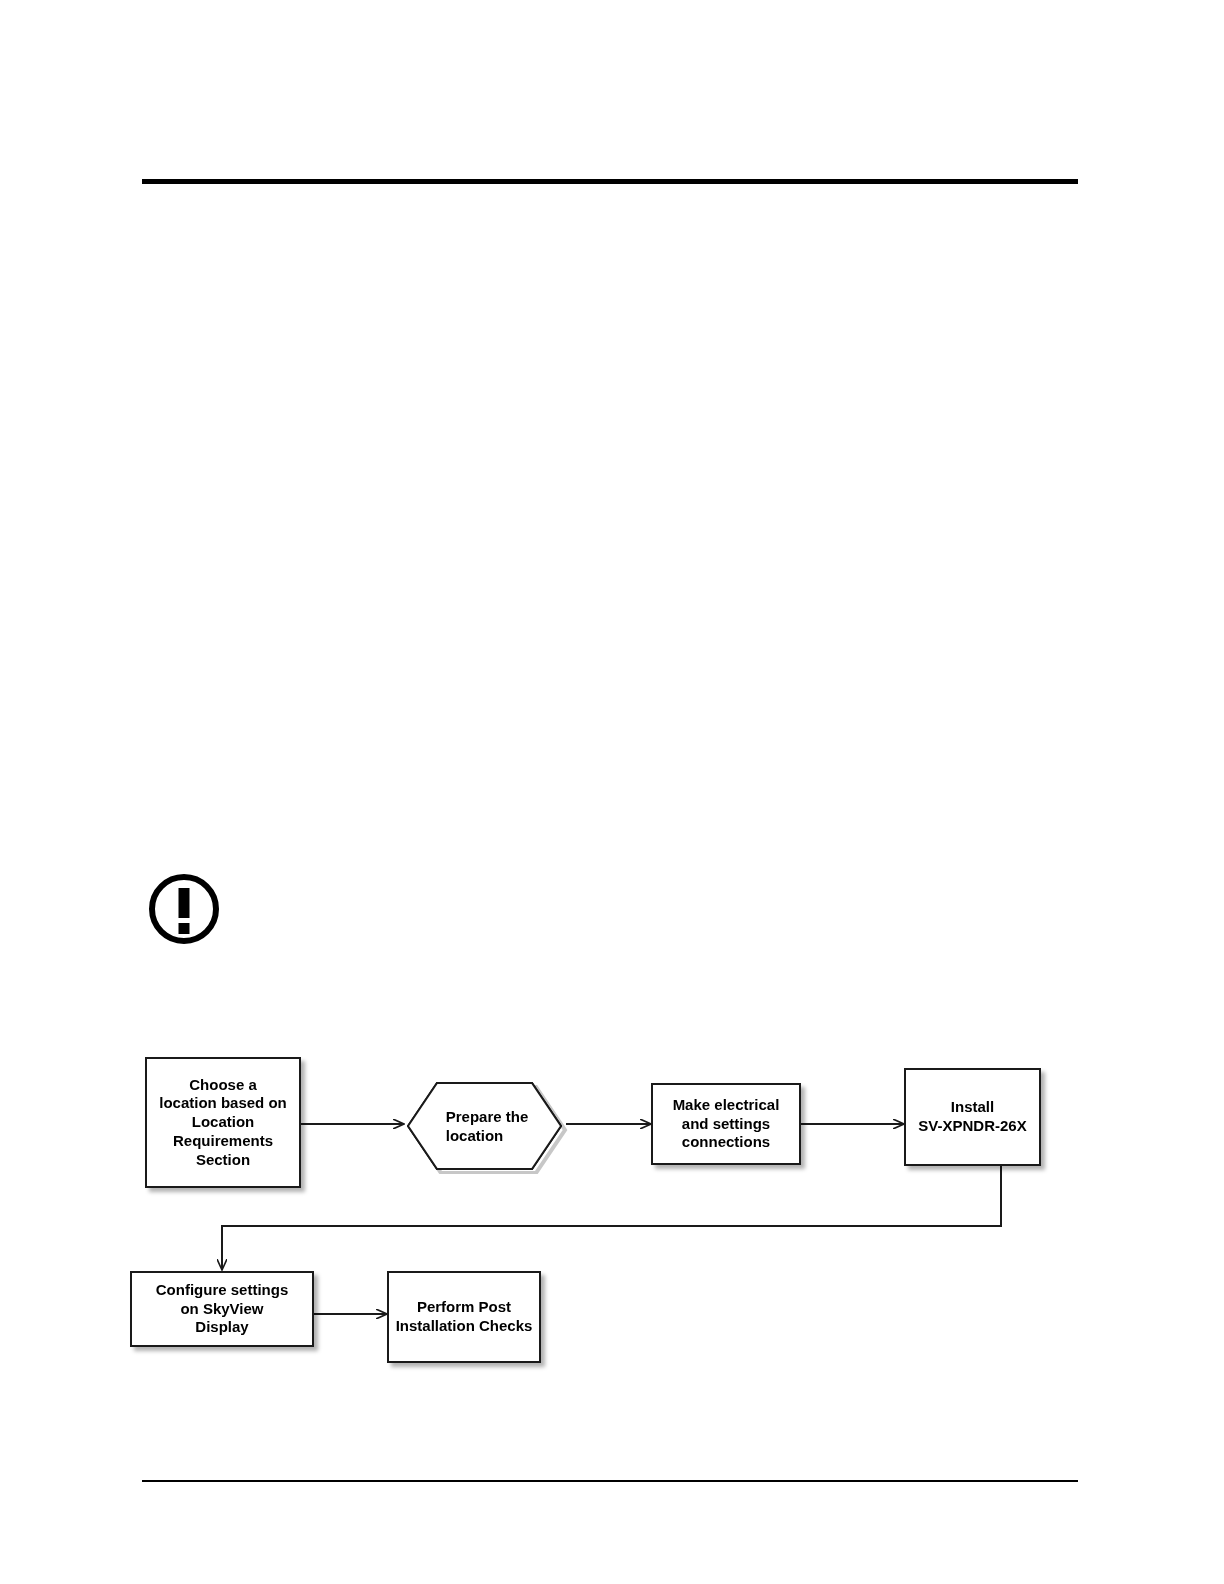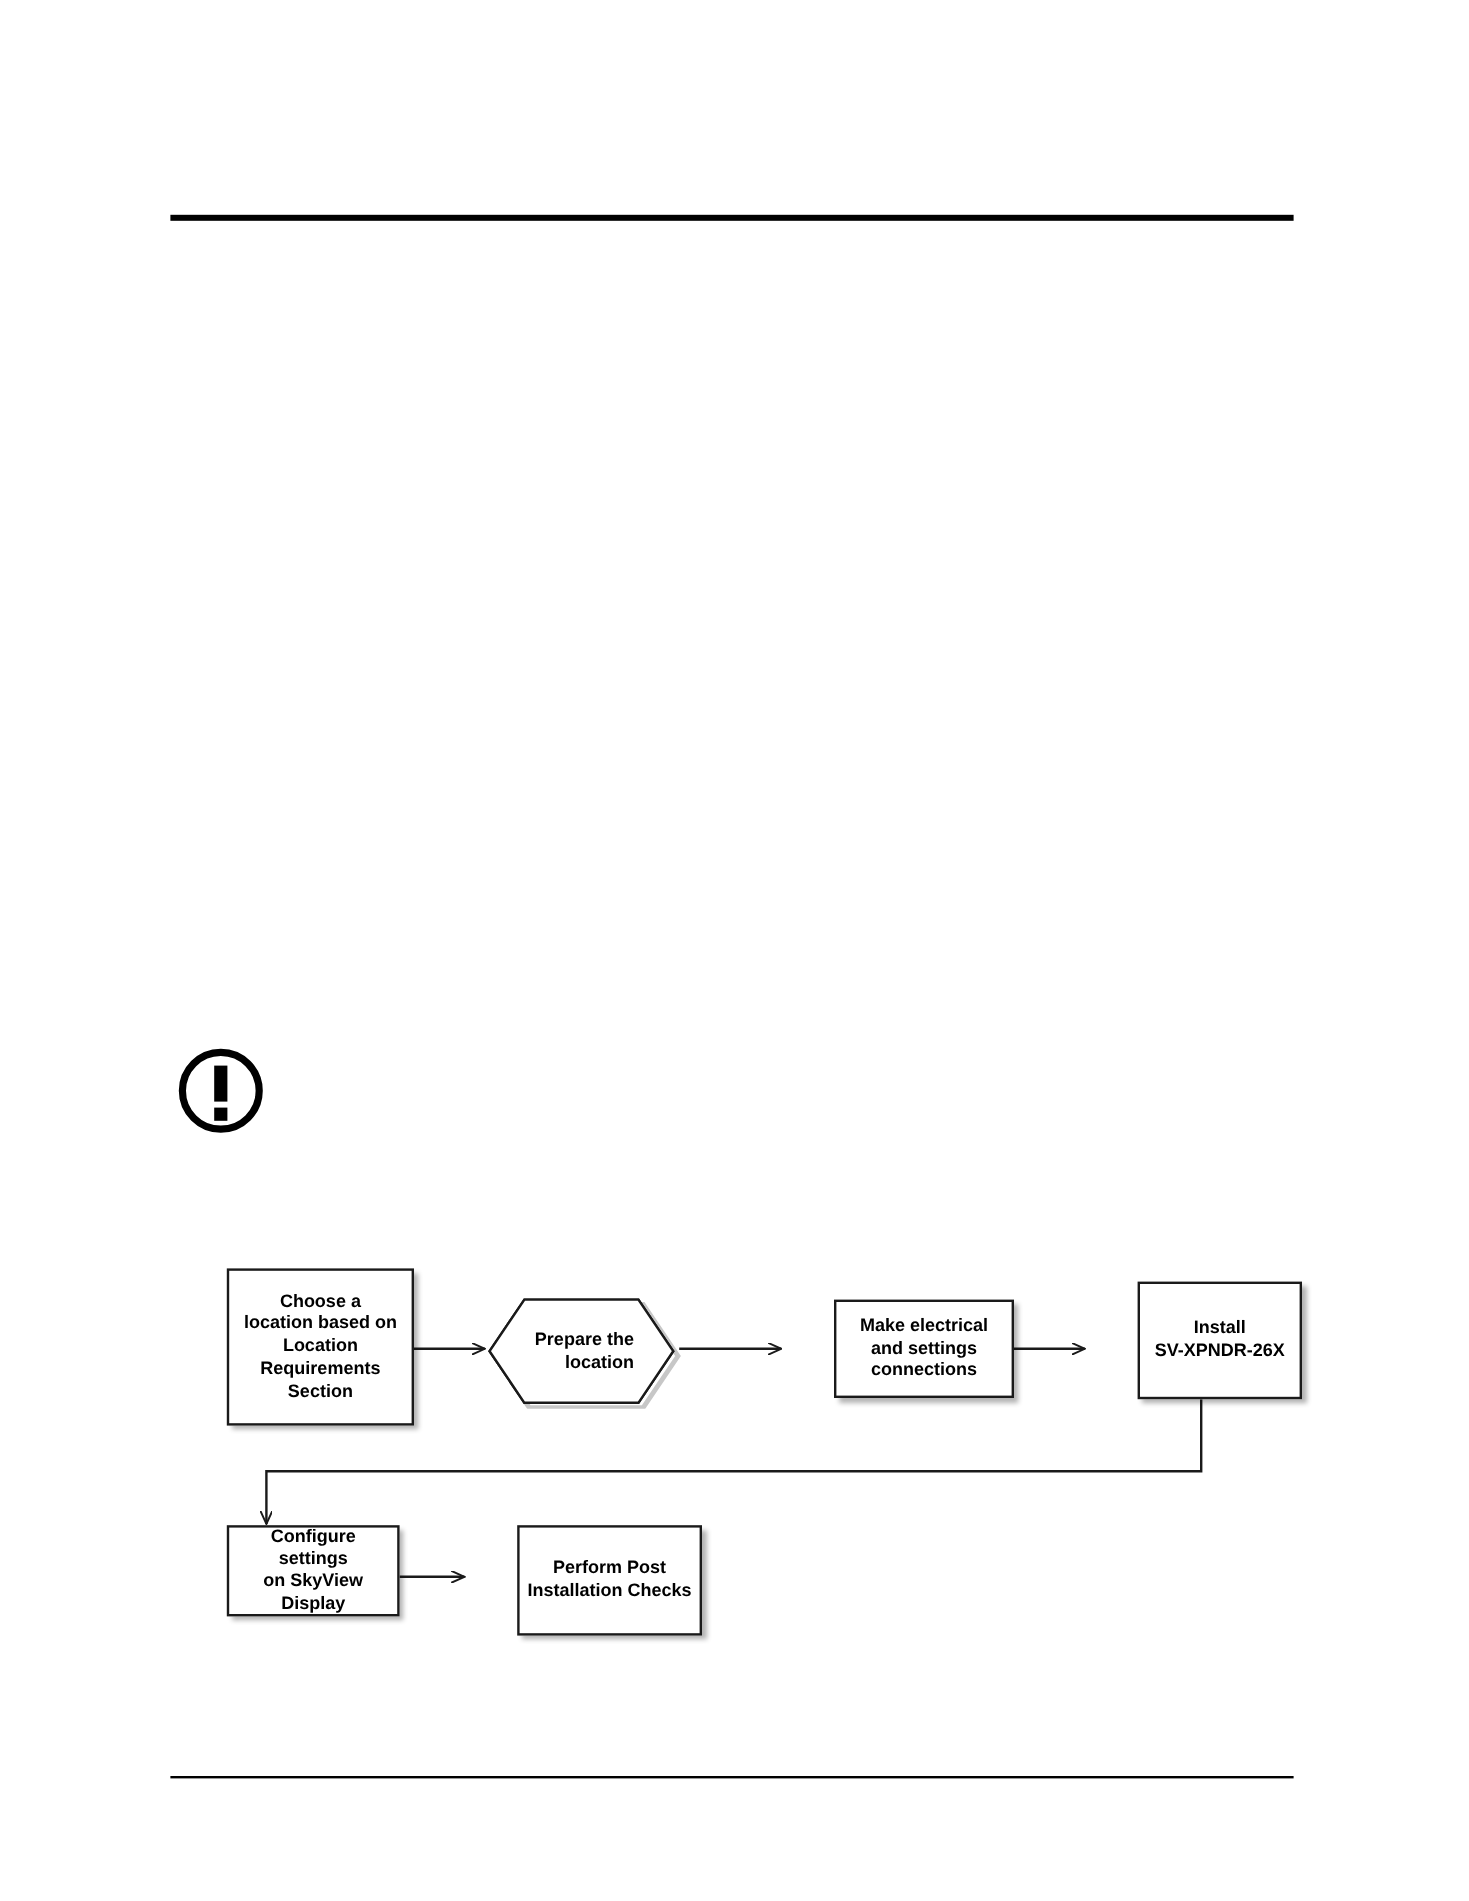--- a/index.html
+++ b/index.html
@@ -63,35 +63,34 @@
     border: 2px solid #1a1a1a;
     display: flex;
     align-items: center;
     justify-content: center;
     text-align: center;
     font-weight: bold;
     font-size: 15px;
     line-height: 1.25;
     color: #000000;
     box-shadow: 4px 4px 4px rgba(0,0,0,0.30);
-    margin-left: 44px;
   }
   .node .label {
     display: block;
     padding: 0 6px;
     white-space: pre-line;
   }
 
   
   .hexnode {
     position: absolute;
     display: flex;
     align-items: center;
     justify-content: center;
-    text-align: right;
+    text-align: left;
     font-weight: bold;
     font-size: 15px;
     line-height: 1.25;
     color: #000000;
   }
   .hexnode svg {
     position: absolute;
     left: 0;
     top: 0;
   }
@@ -168,21 +167,21 @@
       <span class="label">Make electrical
 and settings
 connections</span>
     </div>
 
     <div class="node" style="left:904px; top:1068px; width:137px; height:98px;">
       <span class="label">Install
 SV-XPNDR-26X</span>
     </div>
 
-    <div class="node" style="left:145px; top:1271px; width:144px; height:76px;">
+    <div class="node" style="left:130px; top:1271px; width:184px; height:76px;">
       <span class="label">Configure settings
 on SkyView
 Display</span>
     </div>
 
     <div class="node" style="left:387px; top:1271px; width:154px; height:92px;">
       <span class="label">Perform Post
 Installation Checks</span>
     </div>
 

